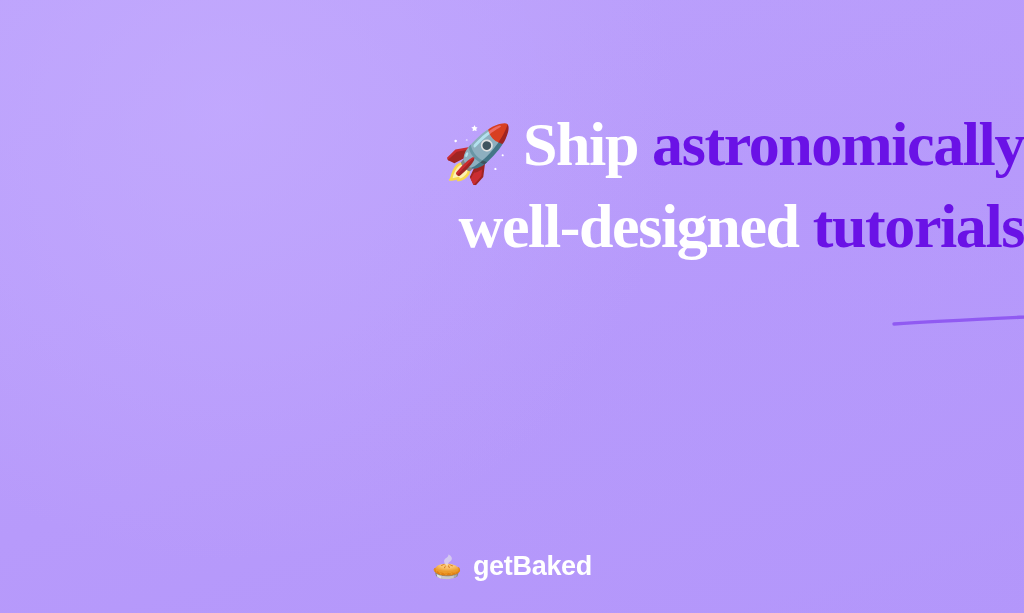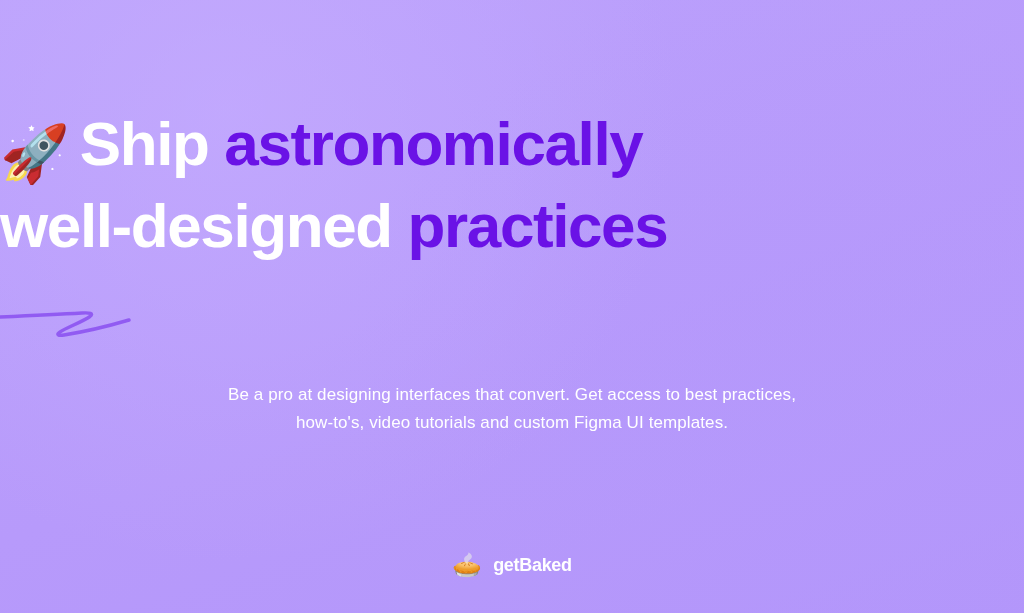--- a/index.html
+++ b/index.html
@@ -28,29 +28,30 @@
     flex-direction: column;
     align-items: center;
     box-sizing: border-box;
   }
 
   
   .headline {
     width: 1024px;
     margin: 0;
     padding: 0;
-    text-align: left;
+    text-align: right;
     font-weight: 800;
     font-size: 62px;
     line-height: 82px;
     letter-spacing: -1.4px;
     color: #ffffff;
     position: absolute;
     top: 103px;
     left: 0;
+    font-family: Liberation Serif, serif;
   }
   .headline .accent {
     color: #6a12e6;
   }
   .headline .white {
     color: #ffffff;
   }
   .rocket-icon {
     font-size: 56px;
     line-height: 1;
@@ -116,44 +117,40 @@
     justify-content: center;
     gap: 11px;
   }
   .brand-emoji {
     font-size: 24px;
     line-height: 1;
     display: inline-block;
   }
   .brand-name {
     color: #ffffff;
-    font-size: 18px;
+    font-size: 27px;
     font-weight: 600;
     letter-spacing: -0.3px;
     line-height: 1;
   }
 </style>
 </head>
 <body>
 
 <div class="hero">
 
   <h1 class="headline">
     <span class="hl-line"><span class="rocket-icon">🚀</span><span class="white">Ship</span><span class="accent"> <span>astronomically</span></span></span>
 
-    <span class="hl-line"><span class="white">well-designed</span><span class="accent"> <span>practices</span></span></span>
+    <span class="hl-line"><span class="white">well-designed</span><span class="accent"> <span>tutorials</span></span></span>
 
     <span class="hl-line"><span class="hl-line-3"><svg class="squiggle" viewBox="0 0 264 34">
             <path d="M2 13 C 60 9, 140 6, 214 2 C 222 1.5, 226 2.5, 222 5.5 C 214 11, 198 17, 192 21 C 188 23.5, 190 25, 196 24 C 218 20.5, 244 14, 261 9"></path>
           </svg></span></span>
   </h1>
 
-  <p class="subtitle">
-    <span>Be a pro at designing interfaces that convert. Get access to best practices,</span>
-    <span>how-to's, video tutorials and custom Figma UI templates.</span>
-  </p>
 
   <div class="brand">
     <span class="brand-emoji">🥧</span>
     <span class="brand-name">getBaked</span>
   </div>
 
 </div>
 
 </body></html>

